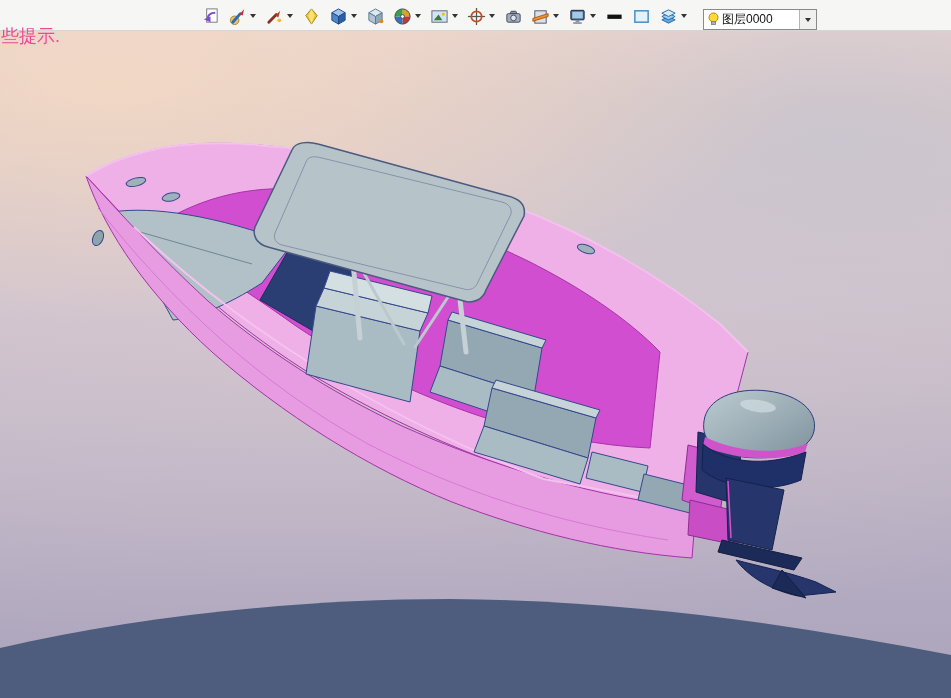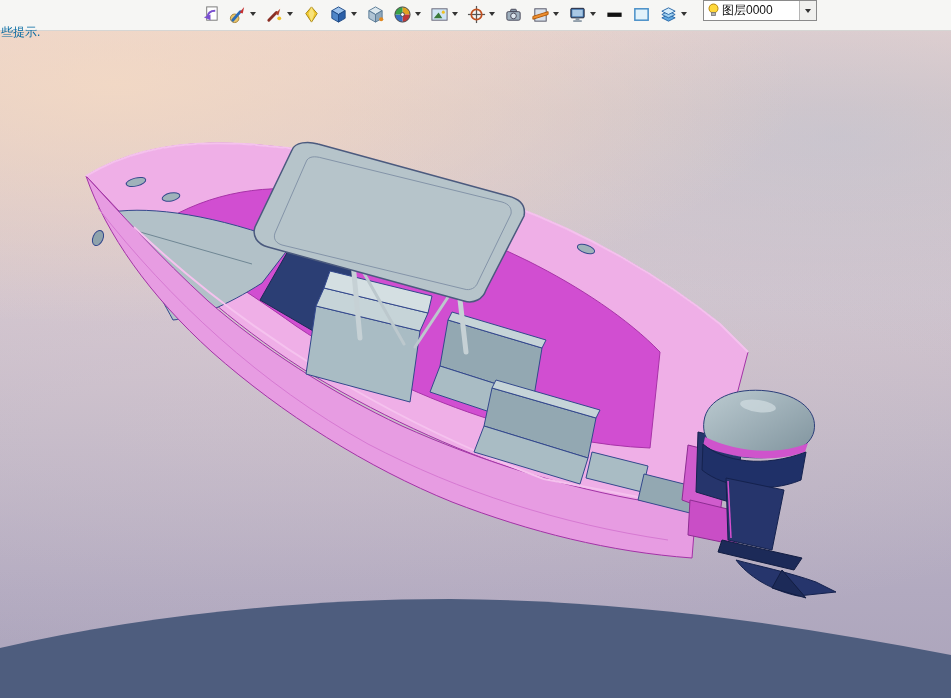--- a/index.html
+++ b/index.html
@@ -4,21 +4,21 @@
 <style>
   html,body{margin:0;padding:0;}
   body{width:951px;height:698px;overflow:hidden;font-family:"Liberation Sans",sans-serif;background:#fff;}
   #app{position:relative;width:951px;height:698px;overflow:hidden;}
 
   
   #toolbar{
     position:absolute;top:0;left:0;right:0;height:31px;z-index:5;
     background:var(--toolbar-bg,#f6f6f4);
     border-bottom:1px solid #d6d6d4;
-    display:flex;align-items:flex-start;
+    display:flex;align-items:flex-end;
     padding-left:198px;box-sizing:border-box;gap:2px;
   }
   .tb-btn{display:flex;align-items:center;height:26px;padding:0 2px;border:1px solid transparent;border-radius:2px;cursor:default;}
   .tb-btn svg{width:19px;height:19px;display:block;}
   .dd{width:9px;height:100%;display:flex;align-items:center;justify-content:center;margin-left:1px;}
   .dd::after{content:"";display:block;width:0;height:0;border-left:3px solid transparent;border-right:3px solid transparent;border-top:4px solid #333;}
   #layer-combo{
     display:flex;align-items:center;height:21px;width:114px;margin-left:10px;
     background:#fff;border:1px solid var(--combo-border,#8a8a8a);box-sizing:border-box;
   }
@@ -33,21 +33,21 @@
     background:
       radial-gradient(120% 60% at 12% 8%,  rgba(244,218,196,.85), rgba(244,218,196,0) 60%),
       radial-gradient(90% 55% at 88% 16%,  rgba(188,194,210,.55), rgba(188,194,210,0) 60%),
       radial-gradient(150% 70% at 30% 45%, rgba(218,202,212,.45), rgba(218,202,212,0) 70%),
       linear-gradient(180deg,
         var(--sky-top,#e8d2cf) 0%, #ddc9c7 12%,
         var(--sky-mid,#cfc3cc) 40%, #c1b8c6 60%,
         var(--sky-low,#b2aac0) 84%, #aba4bb 100%);
   }
   #scene{position:absolute;top:0;left:0;z-index:2;}
-  #hint{position:absolute;top:24px;left:1px;z-index:6;font-size:12px;color:#0369a1;}
+  #hint{position:absolute;top:24px;left:1px;z-index:6;font-size:18px;color:#ec4899;}
 
   
   .hill{fill:var(--hill,#4e5d7e);}
   .hull-rim{fill:var(--hull-pink,#efafe7);stroke:var(--hull-edge,#a333a6);stroke-width:1;}
   .hull-side{fill:var(--hull-side-pink,#e79ce2);stroke:var(--hull-edge,#a333a6);stroke-width:1;}
   .cockpit{fill:var(--cockpit-magenta,#d14ed1);stroke:#a833a8;stroke-width:1;}
   .deck{fill:var(--deck-gray,#b2c1c8);stroke:var(--edge-blue,#33488c);stroke-width:1;}
   .deck-light{fill:#c6d4d8;stroke:var(--edge-blue,#33488c);stroke-width:1;}
   .canopy{fill:var(--canopy-gray,#b6c4ca);stroke:#4b5a7e;stroke-width:1.5;}
   .canopy-inner{fill:none;stroke:#8494a8;stroke-width:1;}

